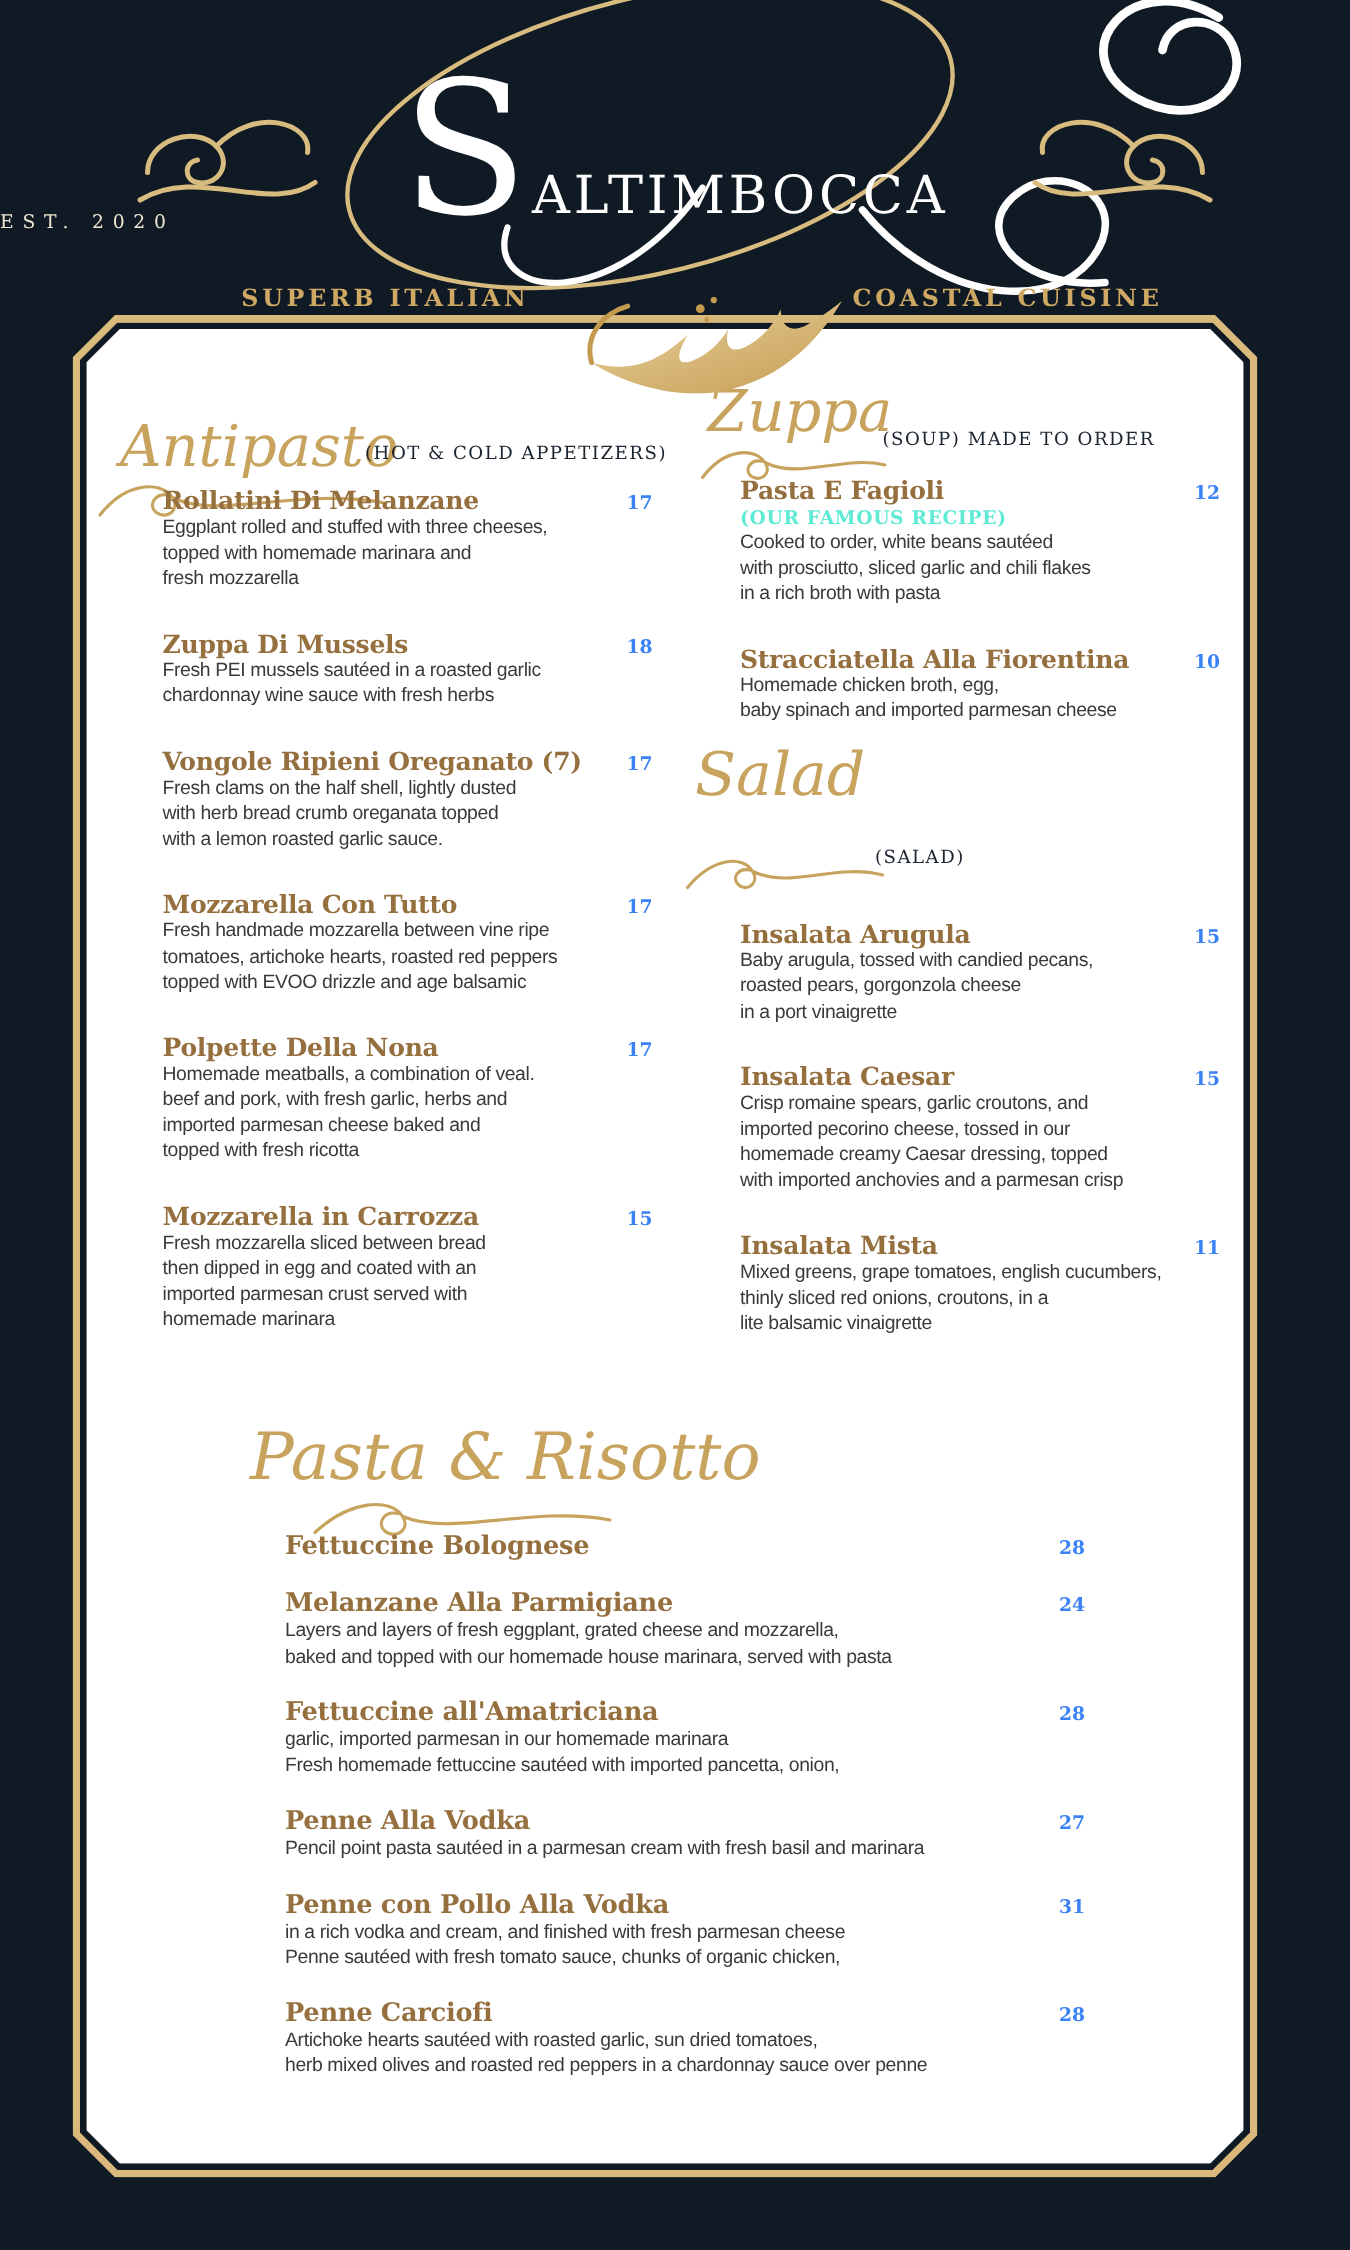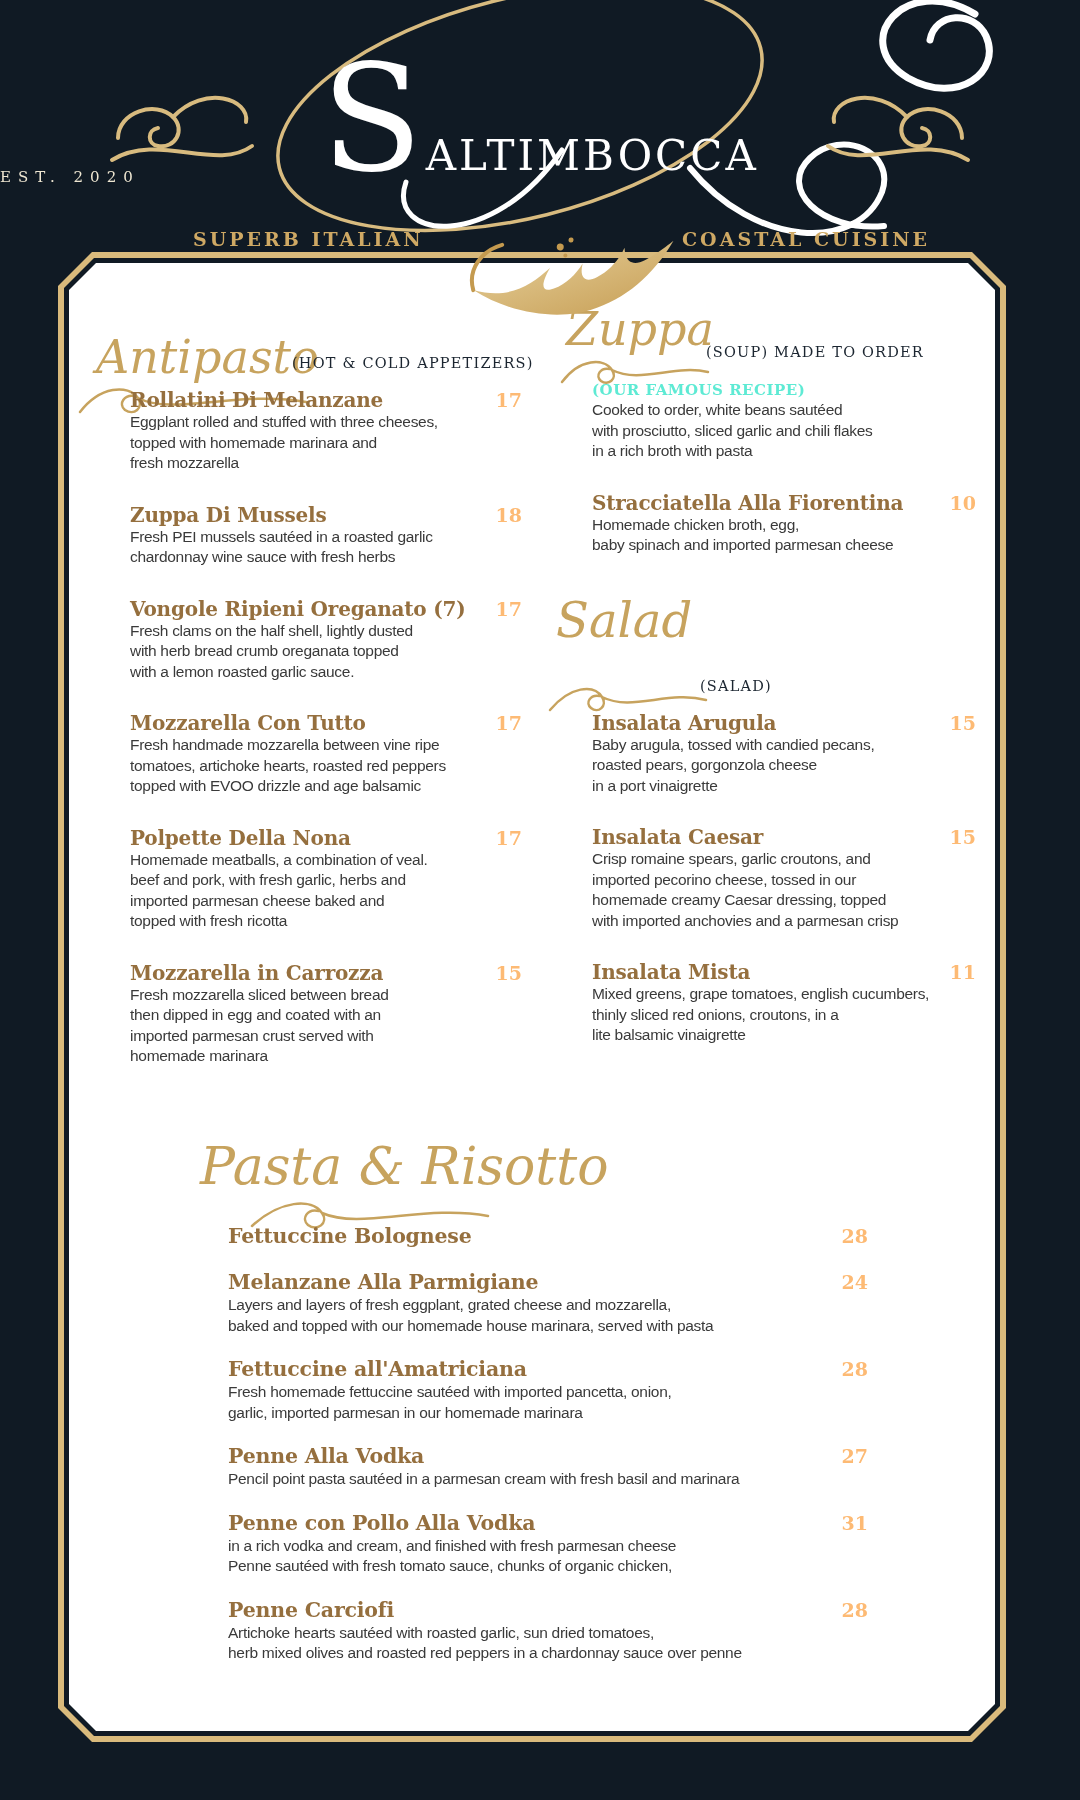--- a/index.html
+++ b/index.html
@@ -44,21 +44,21 @@
   .col-left{left:130px;top:388px;width:392px;}
   .col-right{left:592px;top:380px;width:384px;}
   .col-pasta{left:228px;top:1223px;width:640px;}
   .item{margin:0 0 29px 0;}
   .col-pasta .item{margin-bottom:20px;}
   .irow{display:flex;justify-content:space-between;align-items:baseline;height:24px;line-height:24px;}
   .col-pasta .irow{height:26px;line-height:26px;}
   .iname{font-family:"DejaVu Serif",serif;font-weight:bold;color:#956f3e;font-size:20px;
          letter-spacing:-0.2px;white-space:nowrap;}
   .col-pasta .iname{font-size:20.5px;}
-  .iprice{font-family:"DejaVu Serif",serif;font-weight:bold;color:#fdba74;font-size:19px;}
+  .iprice{font-family:"DejaVu Serif",serif;font-weight:bold;color:#3b82f6;font-size:15px;}
   .inote{font-family:"DejaVu Serif",serif;font-weight:bold;color:#5eead4;font-size:15px;
          letter-spacing:0.5px;height:20px;line-height:20px;white-space:nowrap;}
   .idesc div{font-size:15.5px;color:#3a3a3a;line-height:20.5px;letter-spacing:-0.3px;white-space:nowrap;}
   .col-pasta .idesc div{line-height:20.5px;}
   .spacer{height:126px;}
 </style>
 </head>
 <body>
 
 <div class="page">
@@ -199,20 +199,24 @@
           <div>Fresh mozzarella sliced between bread</div>
           <div>then dipped in egg and coated with an</div>
           <div>imported parmesan crust served with</div>
           <div>homemade marinara</div>
         </div>
     </div>
   </div>
 
   <div class="col col-right">
     <div class="item">
+      <div class="irow">
+          <span class="iname">Pasta E Fagioli</span>
+          <span class="iprice">12</span>
+        </div>
       <div class="inote">(OUR FAMOUS RECIPE)</div>
       <div class="idesc">
           <div>Cooked to order, white beans sautéed</div>
           <div>with prosciutto, sliced garlic and chili flakes</div>
           <div>in a rich broth with pasta</div>
         </div>
     </div>
     <div class="item">
       <div class="irow">
           <span class="iname">Stracciatella Alla Fiorentina</span>
@@ -276,22 +280,22 @@
           <div>Layers and layers of fresh eggplant, grated cheese and mozzarella,</div>
           <div>baked and topped with our homemade house marinara, served with pasta</div>
         </div>
     </div>
     <div class="item">
       <div class="irow">
           <span class="iname">Fettuccine all'Amatriciana</span>
           <span class="iprice">28</span>
         </div>
       <div class="idesc">
+          <div>garlic, imported parmesan in our homemade marinara</div>
           <div>Fresh homemade fettuccine sautéed with imported pancetta, onion,</div>
-          <div>garlic, imported parmesan in our homemade marinara</div>
         </div>
     </div>
     <div class="item">
       <div class="irow">
           <span class="iname">Penne Alla Vodka</span>
           <span class="iprice">27</span>
         </div>
       <div class="idesc">
           <div>Pencil point pasta sautéed in a parmesan cream with fresh basil and marinara</div>
         </div>

